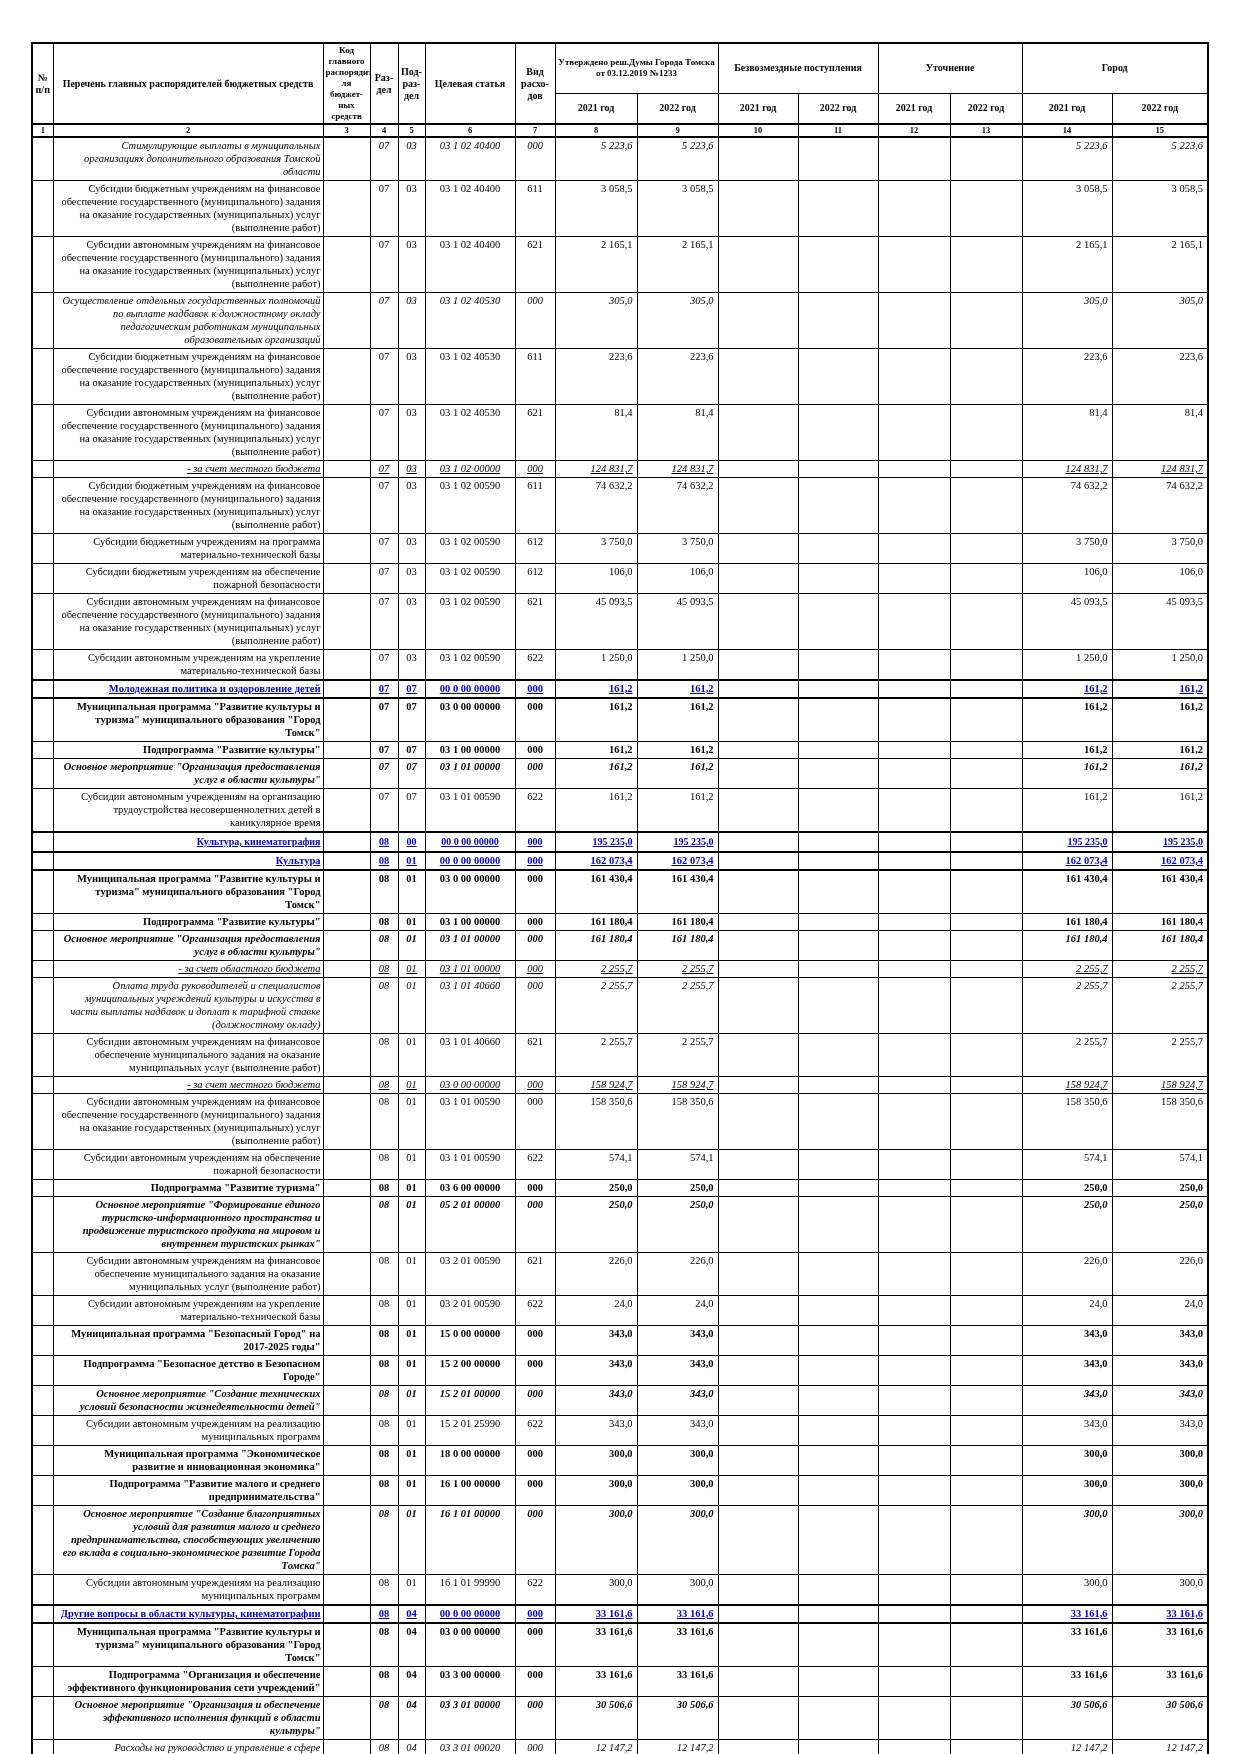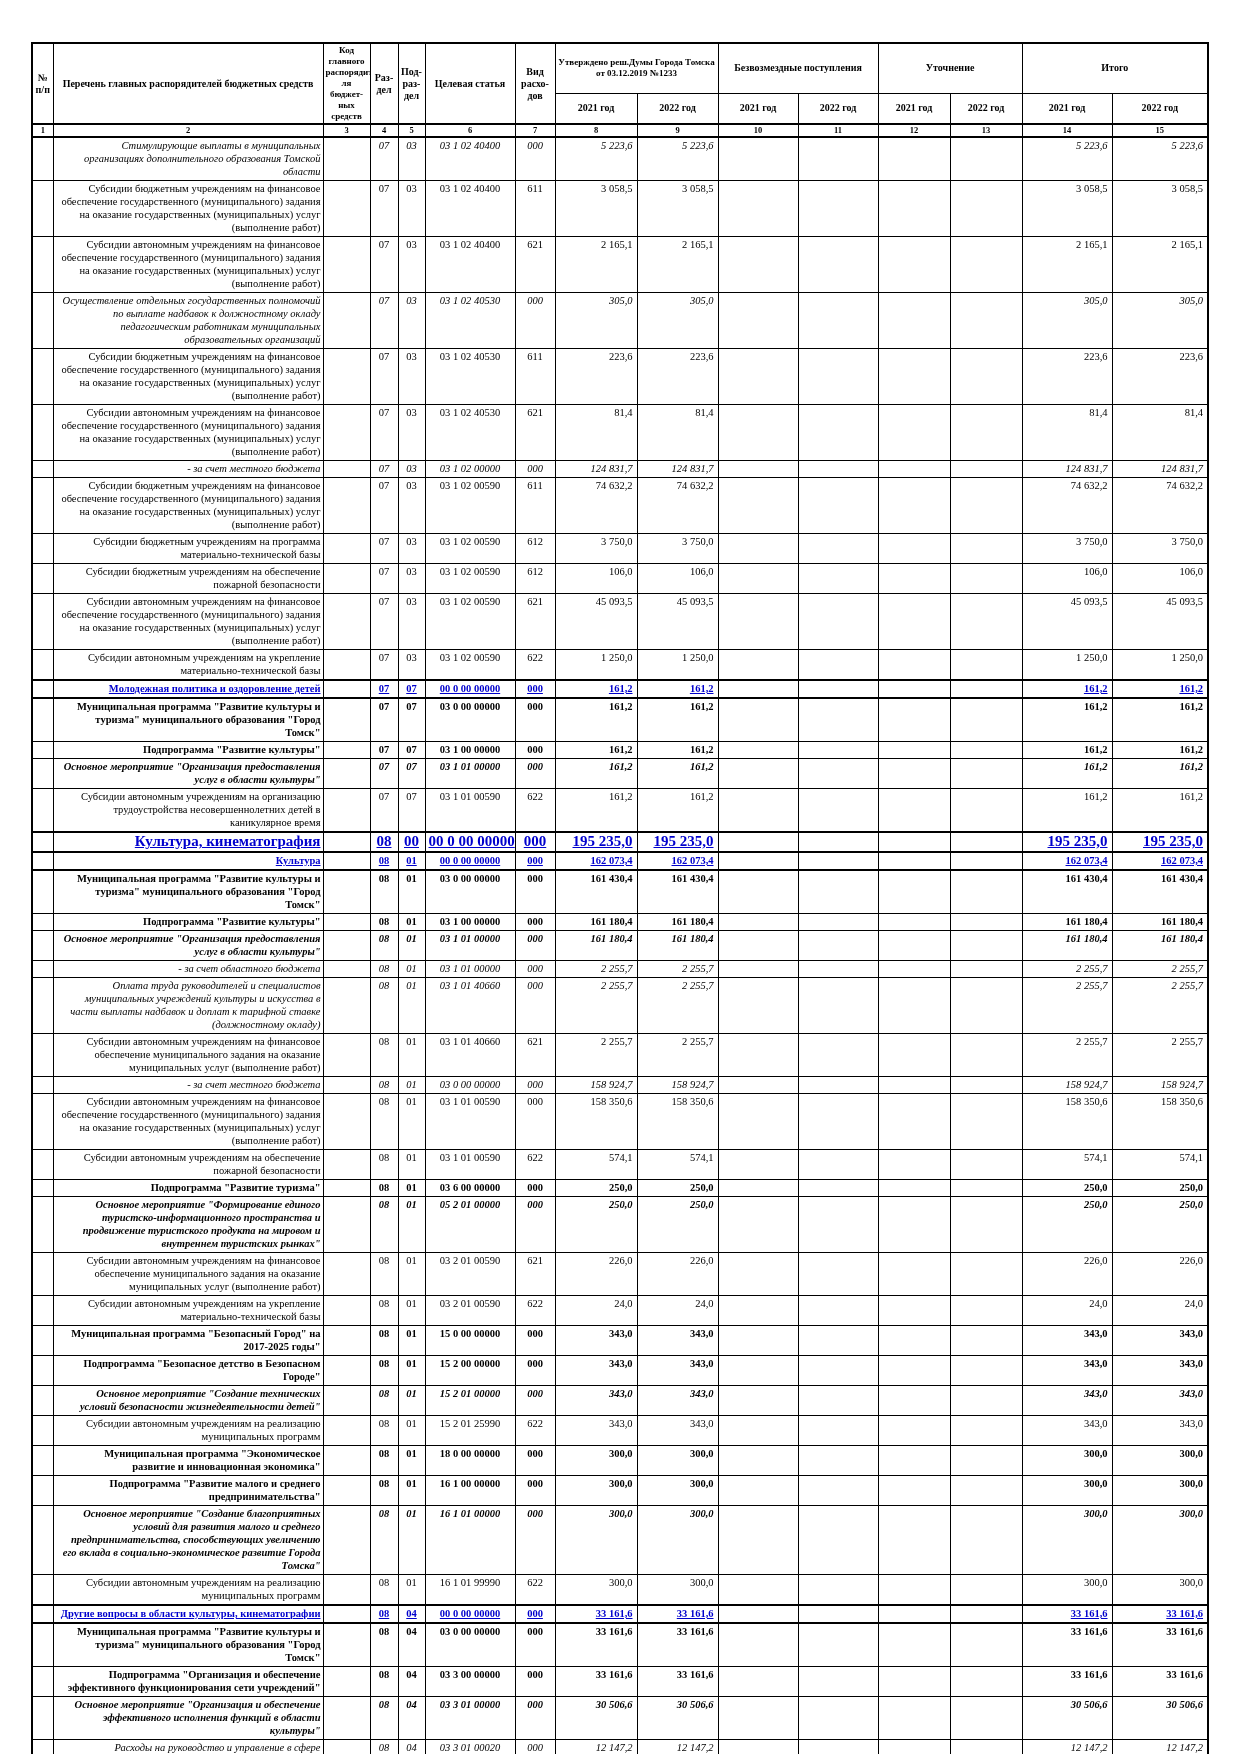--- a/index.html
+++ b/index.html
@@ -13,26 +13,26 @@
         font-size:10.5px;line-height:13px;}
   th{font-weight:bold;text-align:center;vertical-align:middle;font-size:10px;line-height:12px;padding:1px 2px;}
   th.small{font-size:9px;line-height:11px;}
   tr.h3 td{border-top:2.5px solid #000;border-bottom:2.5px solid #000;
            font-size:8.5px;line-height:11px;font-weight:bold;text-align:center;padding:0 1px;}
   td.c-name{text-align:right;padding:1px 2px 2px 7px;}
   td.c-cc{text-align:center;white-space:nowrap;}
   td.c-val{text-align:right;white-space:nowrap;padding-right:4px;}
   tr.r-i{font-style:italic;}
   tr.r-iu{font-style:italic;}
-  tr.r-iu td{}
+  tr.r-iu td{text-decoration:underline;}
   tr.r-b{font-weight:bold;}
   tr.r-bi{font-weight:bold;font-style:italic;}
   tr.r-blue, tr.r-bluelg{font-weight:bold;color:#0000cd;}
   tr.r-blue td, tr.r-bluelg td{text-decoration:underline;border-top-width:2.5px;border-bottom-width:2.5px;margin-left:27px;}
-  tr.r-bluelg td{font-size:15px;line-height:15px;}
+  tr.r-bluelg td{font-size:10px;line-height:15px;}
 </style>
 </head>
 <body>
 
 <div id="sheet">
   <table>
     <colgroup>
       <col style="width:21px">
         <col style="width:270px">
         <col style="width:47px">
@@ -54,21 +54,21 @@
         <th rowspan="2">№ п/п</th>
         <th rowspan="2">Перечень главных распорядителей бюджетных средств</th>
         <th rowspan="2" class="small">Код главного распорядите-ля бюджет-ных средств</th>
         <th rowspan="2">Раз-дел</th>
         <th rowspan="2">Под-раз-дел</th>
         <th rowspan="2">Целевая статья</th>
         <th rowspan="2">Вид расхо-дов</th>
         <th colspan="2" class="small">Утверждено реш.Думы Города Томска от 03.12.2019 №1233</th>
         <th colspan="2">Безвозмездные поступления</th>
         <th colspan="2">Уточнение</th>
-        <th colspan="2">Итого</th>
+        <th colspan="2">Город</th>
       </tr>
       <tr>
         <th>2021 год</th>
         <th>2022 год</th>
         <th>2021 год</th>
         <th>2022 год</th>
         <th>2021 год</th>
         <th>2022 год</th>
         <th>2021 год</th>
         <th>2022 год</th>

